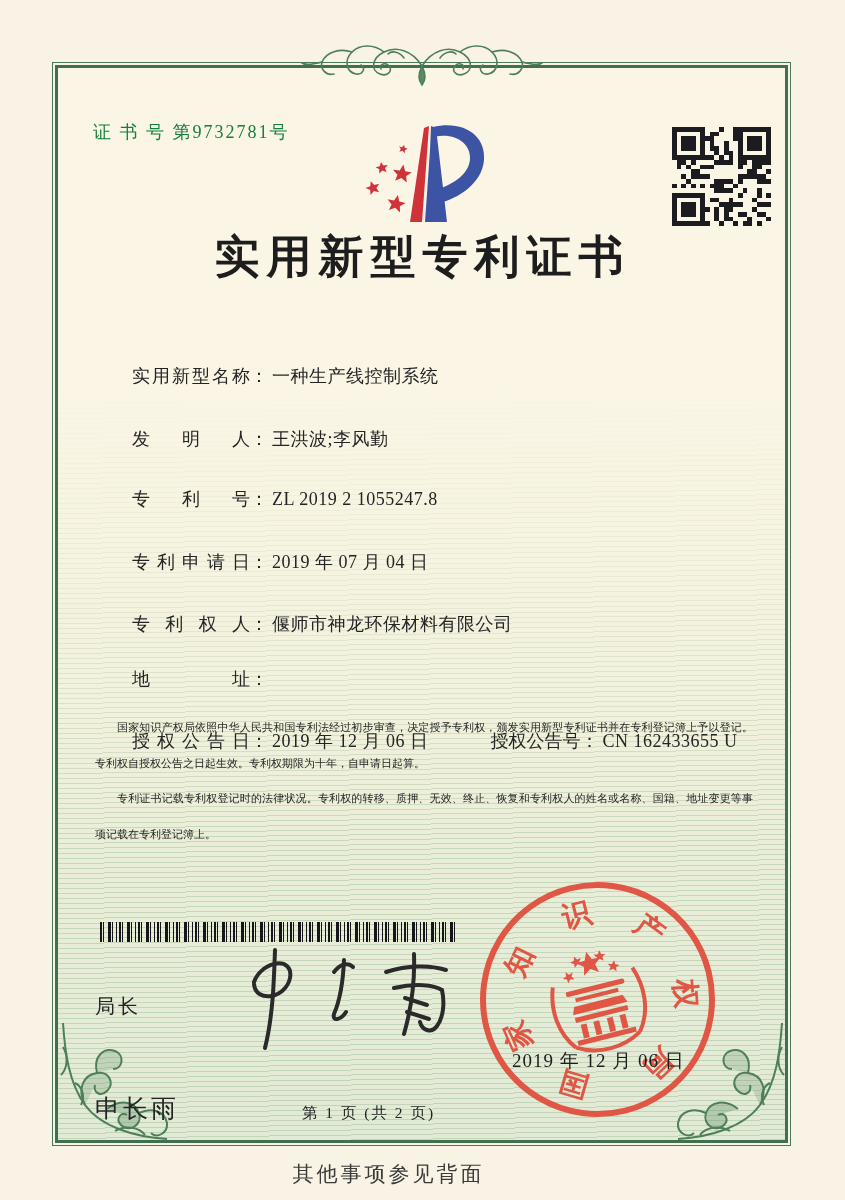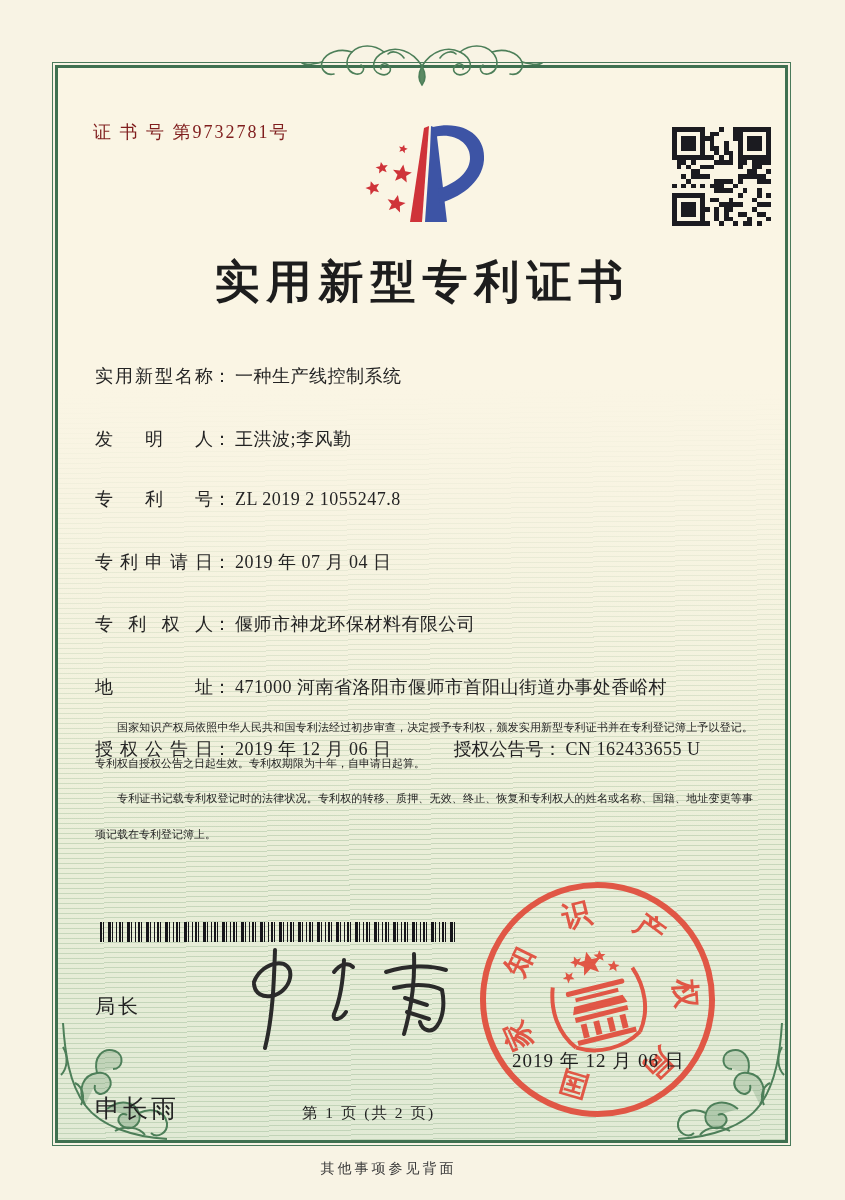--- a/index.html
+++ b/index.html
@@ -14,26 +14,26 @@
     border:1px solid #49795a;box-sizing:border-box;
   }
   .frame-inner{
     position:absolute;inset:2px;border:3px solid #3f7050;
     background:
       linear-gradient(180deg,#faf5e4 0%,rgba(250,245,228,1) 30%,rgba(250,245,228,0) 72%),
       repeating-linear-gradient(179.3deg, rgba(120,162,118,.30) 0 1px, rgba(0,0,0,0) 1px 5px),
       linear-gradient(180deg,#f8f3e0 0%,#eef0da 60%,#e1ead5 100%);
   }
   .abs{position:absolute;}
-  .cert-no{left:93px;top:120px;font-size:18px;letter-spacing:2px;color:#7f1d1d;}
-  .title{left:0;top:252px;width:845px;text-align:center;font-size:45px;font-weight:600;
+  .cert-no{left:93px;top:120px;font-size:18px;letter-spacing:2px;color:#15803d;}
+  .title{left:0;top:227px;width:845px;text-align:center;font-size:45px;font-weight:600;
          letter-spacing:7px;color:#1d1d1d;}
   .fields{left:95px;top:356px;width:665px;font-size:18px;}
   .field-row{display:flex;align-items:baseline;margin-bottom:30.5px;white-space:nowrap;}
-  .flabel{display:inline-block;width:118px;text-align:justify;text-align-last:justify;}
+  .flabel{display:inline-block;width:118px;text-align:justify;text-align-last:justify;margin-left:37px;}
   .fcolon{margin:0 4px 0 0;}
   .fvalue{letter-spacing:.5px;margin-top:8px;}
   .grant-no-group{margin-left:62px;display:flex;align-items:baseline;}
   .paras{left:95px;top:710px;width:658px;font-size:11px;line-height:35.5px;text-align:justify;}
   .paras p{margin:0;text-indent:2em;}
   .barcode{
     left:100px;top:922px;width:356px;height:20px;
     background:repeating-linear-gradient(90deg,
       #15151a 0 2px, rgba(0,0,0,0) 2px 3px,
       #15151a 3px 4px, rgba(0,0,0,0) 4px 8px,
@@ -52,21 +52,21 @@
     position:absolute;inset:0;border-radius:50%;
     border:6px solid #e14b3a;box-sizing:border-box;
   }
   .seal-char{
     position:absolute;left:50%;top:50%;
     color:#e14b3a;font-size:29px;font-weight:700;
   }
   .seal-emblem{position:absolute;left:50%;top:50%;transform:translate(-50%,-50%);}
   .seal-date{left:512px;top:1048px;font-size:19px;letter-spacing:1px;color:#1e1e1e;}
   .page-footer{left:0;top:1103px;width:737px;text-align:center;font-size:15.5px;letter-spacing:2px;}
-  .back-note{left:0;top:1160px;width:777px;text-align:center;font-size:14px;letter-spacing:3px;color:#3a3a3a;}
+  .back-note{left:0;top:1160px;width:777px;text-align:center;font-size:21px;letter-spacing:3px;color:#3a3a3a;}
   .top-ornament{left:300px;top:38px;}
   .corner-fl{width:135px;height:132px;}
   .corner-bl{left:55px;top:1013px;}
   .corner-br{left:655px;top:1013px;transform:scaleX(-1);}
   .logo{left:346px;top:110px;}
   .qr{left:672px;top:127px;width:99px;height:99px;}
 </style>
 </head>
 <body>
 
@@ -380,21 +380,20 @@
     <span class="fvalue">2019 年 07 月 04 日</span>
   </div>
   <div class="field-row">
     <span class="flabel">专利权人</span>
       <span class="fcolon">：</span>
     <span class="fvalue">偃师市神龙环保材料有限公司</span>
   </div>
   <div class="field-row">
     <span class="flabel">地址</span>
       <span class="fcolon">：</span>
-    <span class="fvalue">471000 河南省洛阳市偃师市首阳山街道办事处香峪村</span>
   </div>
   <div class="field-row">
     <span class="flabel">授权公告日</span>
       <span class="fcolon">：</span>
     <span class="fvalue">2019 年 12 月 06 日</span>
     <span class="grant-no-group">
       <span>授权公告号</span>
         <span class="fcolon">：</span>
       <span class="fvalue">CN 162433655 U</span>
     </span>

